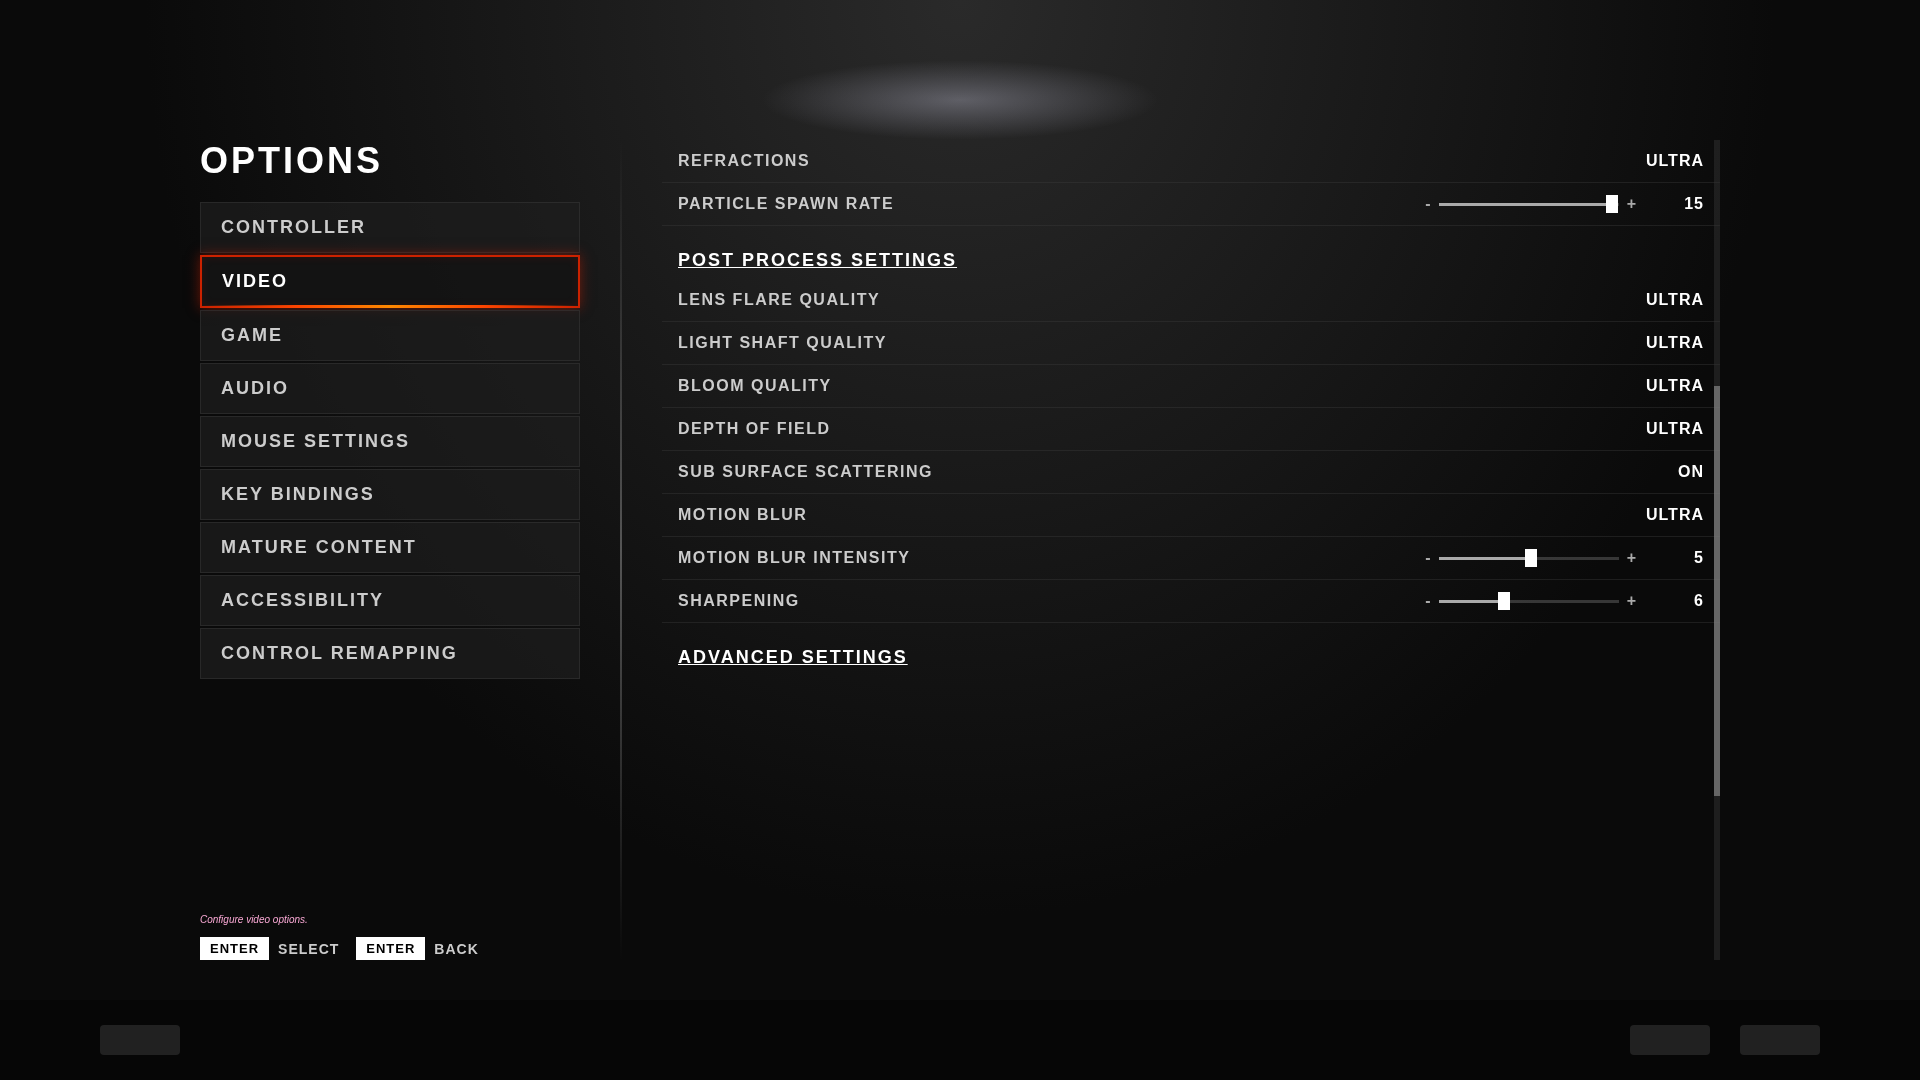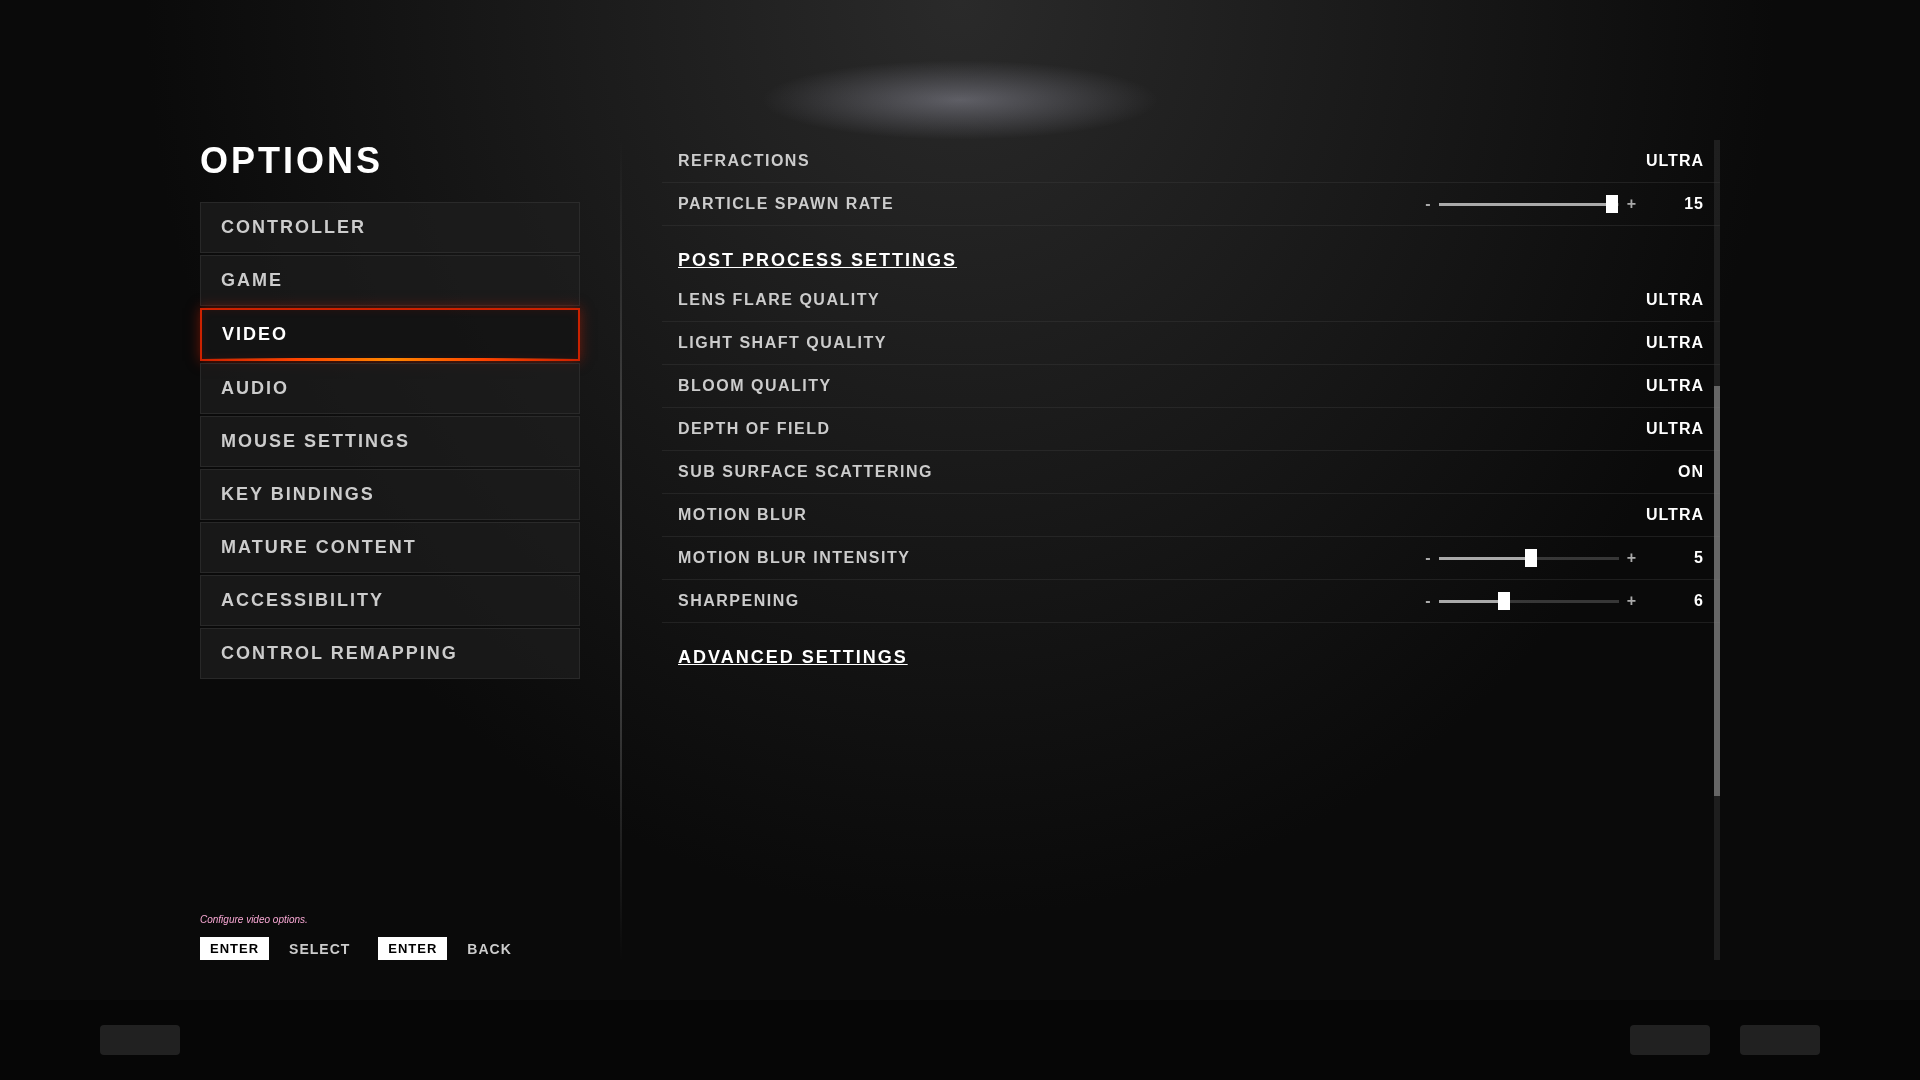--- a/index.html
+++ b/index.html
@@ -104,21 +104,21 @@
       margin-top: auto;
       padding-top: 30px;
       color: #f9a8d4;
       font-size: 10px;
       font-style: italic;
     }
 
     .key-hints {
       display: flex;
       align-items: center;
-      gap: 20px;
+      gap: 9px;
       margin-top: 12px;
     }
 
     .key-badge {
       background: #ffffff;
       color: #000000;
       font-size: 13px;
       font-weight: 900;
       padding: 4px 10px;
       letter-spacing: 1px;
@@ -299,22 +299,22 @@
 <div class="top-glare"></div>
 
 <div class="main-container">
 
   <div class="left-panel">
     <div class="options-title">OPTIONS</div>
 
     <div class="nav-menu">
 
     <div class="nav-item">CONTROLLER</div>
+        <div class="nav-item active">VIDEO</div>
         <div class="nav-item">GAME</div>
-        <div class="nav-item active">VIDEO</div>
         <div class="nav-item">AUDIO</div>
         <div class="nav-item">MOUSE SETTINGS</div>
         <div class="nav-item">KEY BINDINGS</div>
         <div class="nav-item">MATURE CONTENT</div>
         <div class="nav-item">ACCESSIBILITY</div>
         <div class="nav-item">CONTROL REMAPPING</div>
       </div>
 
     <div class="hint-text">Configure video options.</div>
 

